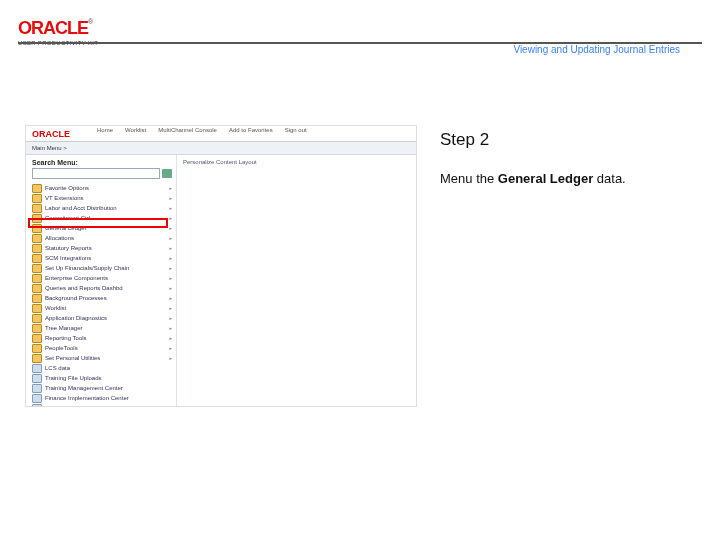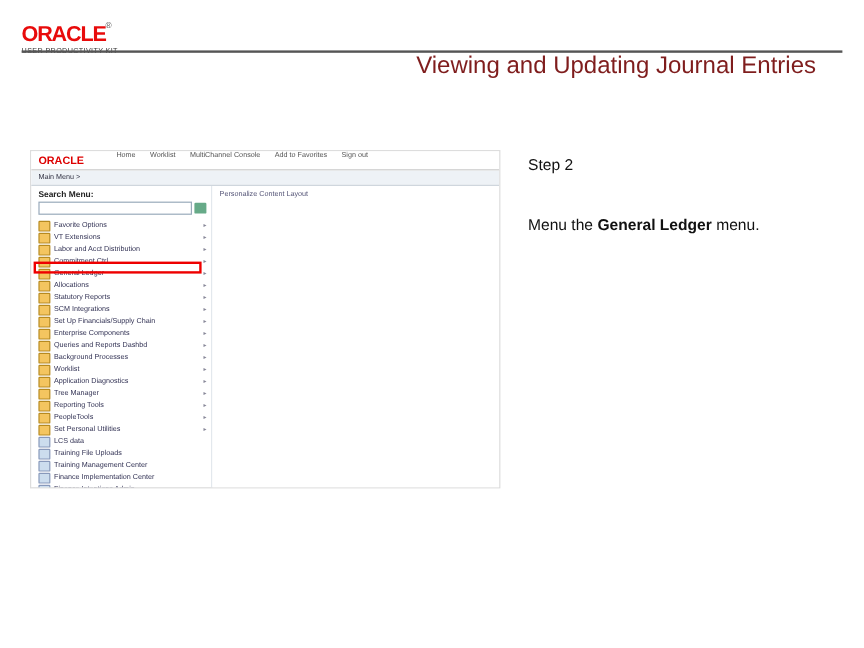--- a/index.html
+++ b/index.html
@@ -2,41 +2,41 @@
 <html><head>
 <meta charset="utf-8">
 <style>
 html,body{margin:0;padding:0;width:720px;height:540px;font-family:Arial,Helvetica,sans-serif;background:#fff;color:#000;overflow:hidden}
 .header{position:absolute;top:18px;left:18px;right:18px;height:40px}
 .logo{display:inline-block;vertical-align:top}
 .logo .o{font-family:Arial,sans-serif;font-weight:bold;letter-spacing:-1px;color:#e80b0b;font-size:18px}
 .logo .tm{font-size:7px;color:#555;vertical-align:top;font-weight:normal}
 .logo .upk{display:block;font-size:6px;letter-spacing:.3px;color:#333;margin-top:1px}
 .rule{position:absolute;left:18px;right:18px;top:42px;height:0;border-top:2px solid #555}
-.title{position:absolute;top:26px;right:22px;font-size:20px;color:#7f1d1d}
+.title{position:absolute;top:26px;right:22px;font-size:10px;color:#3b82f6}
 .screenshot{position:absolute;top:125px;left:25px;width:390px;height:280px;border:1px solid #ddd;background:#fff;overflow:hidden}
 .ss-top{height:15px;background:#fff;border-bottom:1px solid #ccc;position:relative}
 .ss-ora{font-weight:bold;color:#d00;font-size:9px;position:absolute;left:6px;top:3px}
 .ss-nav{position:absolute;left:65px;right:0;top:1px;font-size:6px;color:#555}
 .ss-nav span{margin:0 6px;white-space:nowrap}
 .ss-sub{height:12px;background:#eef2f6;border-bottom:1px solid #cfd6dd;font-size:6px;color:#334;padding-left:6px;line-height:12px}
 .ss-body{display:flex;height:calc(100% - 27px)}
 .sidebar{width:140px;border-right:1px solid #dde3e9;padding:4px 4px 4px 6px;overflow:hidden}
 .search-label{font-size:7px;font-weight:bold;color:#222}
 .search-row{display:flex;align-items:center;margin:2px 0 4px}
 .search-row input{flex:1;height:9px;font-size:6px;border:1px solid #9ab;padding:0 2px}
 .search-row .go{width:10px;height:9px;background:#6a8;margin-left:2px;border-radius:1px}
 .menu-item{display:flex;align-items:center;font-size:6px;color:#335;line-height:10px;white-space:nowrap;position:relative;cursor:pointer}
 .menu-item .fld{width:8px;height:7px;margin-right:3px;background:#f4c560;border:1px solid #b78a20;border-radius:1px;flex:0 0 8px}
 .menu-item.doc .fld{background:#cde;border-color:#89b}
 .menu-item .chev{margin-left:auto;font-size:5px;color:#889}
 .highlight{position:absolute;left:4px;width:140px;height:10px;border:2px solid #e00;top:92px;pointer-events:none;box-sizing:border-box}
 .content{flex:1;background:#fff;padding:4px 6px;font-size:6px;color:#557}
 .instructions{position:absolute;top:130px;left:440px;right:22px}
-.step{font-size:13px;color:#111;margin-bottom:34px}
+.step{font-size:17px;color:#111;margin-bottom:20px}
 .body-text{font-size:13px;color:#111;line-height:1.4}
 .body-text b{font-weight:bold}
 </style>
 </head>
 <body>
 
 <div class="header">
   <div class="logo">
     <span class="o">ORACLE</span><span class="tm">®</span>
     <span class="upk">USER PRODUCTIVITY KIT</span>
@@ -172,15 +172,15 @@
           <div class="highlight" style="top: 35px; left: -4px;"></div>
         </div>
     </div>
     <div class="content">Personalize Content  Layout</div>
   </div>
 </div>
 
 <div class="instructions">
   <div class="step">Step 2</div>
   <div class="body-text">
-    <span>Menu the </span><b>General Ledger</b><span> menu.</span>
+    <span>Menu the </span><b>General Ledger</b><span> data.</span>
   </div>
 </div>
 
 </body></html>

